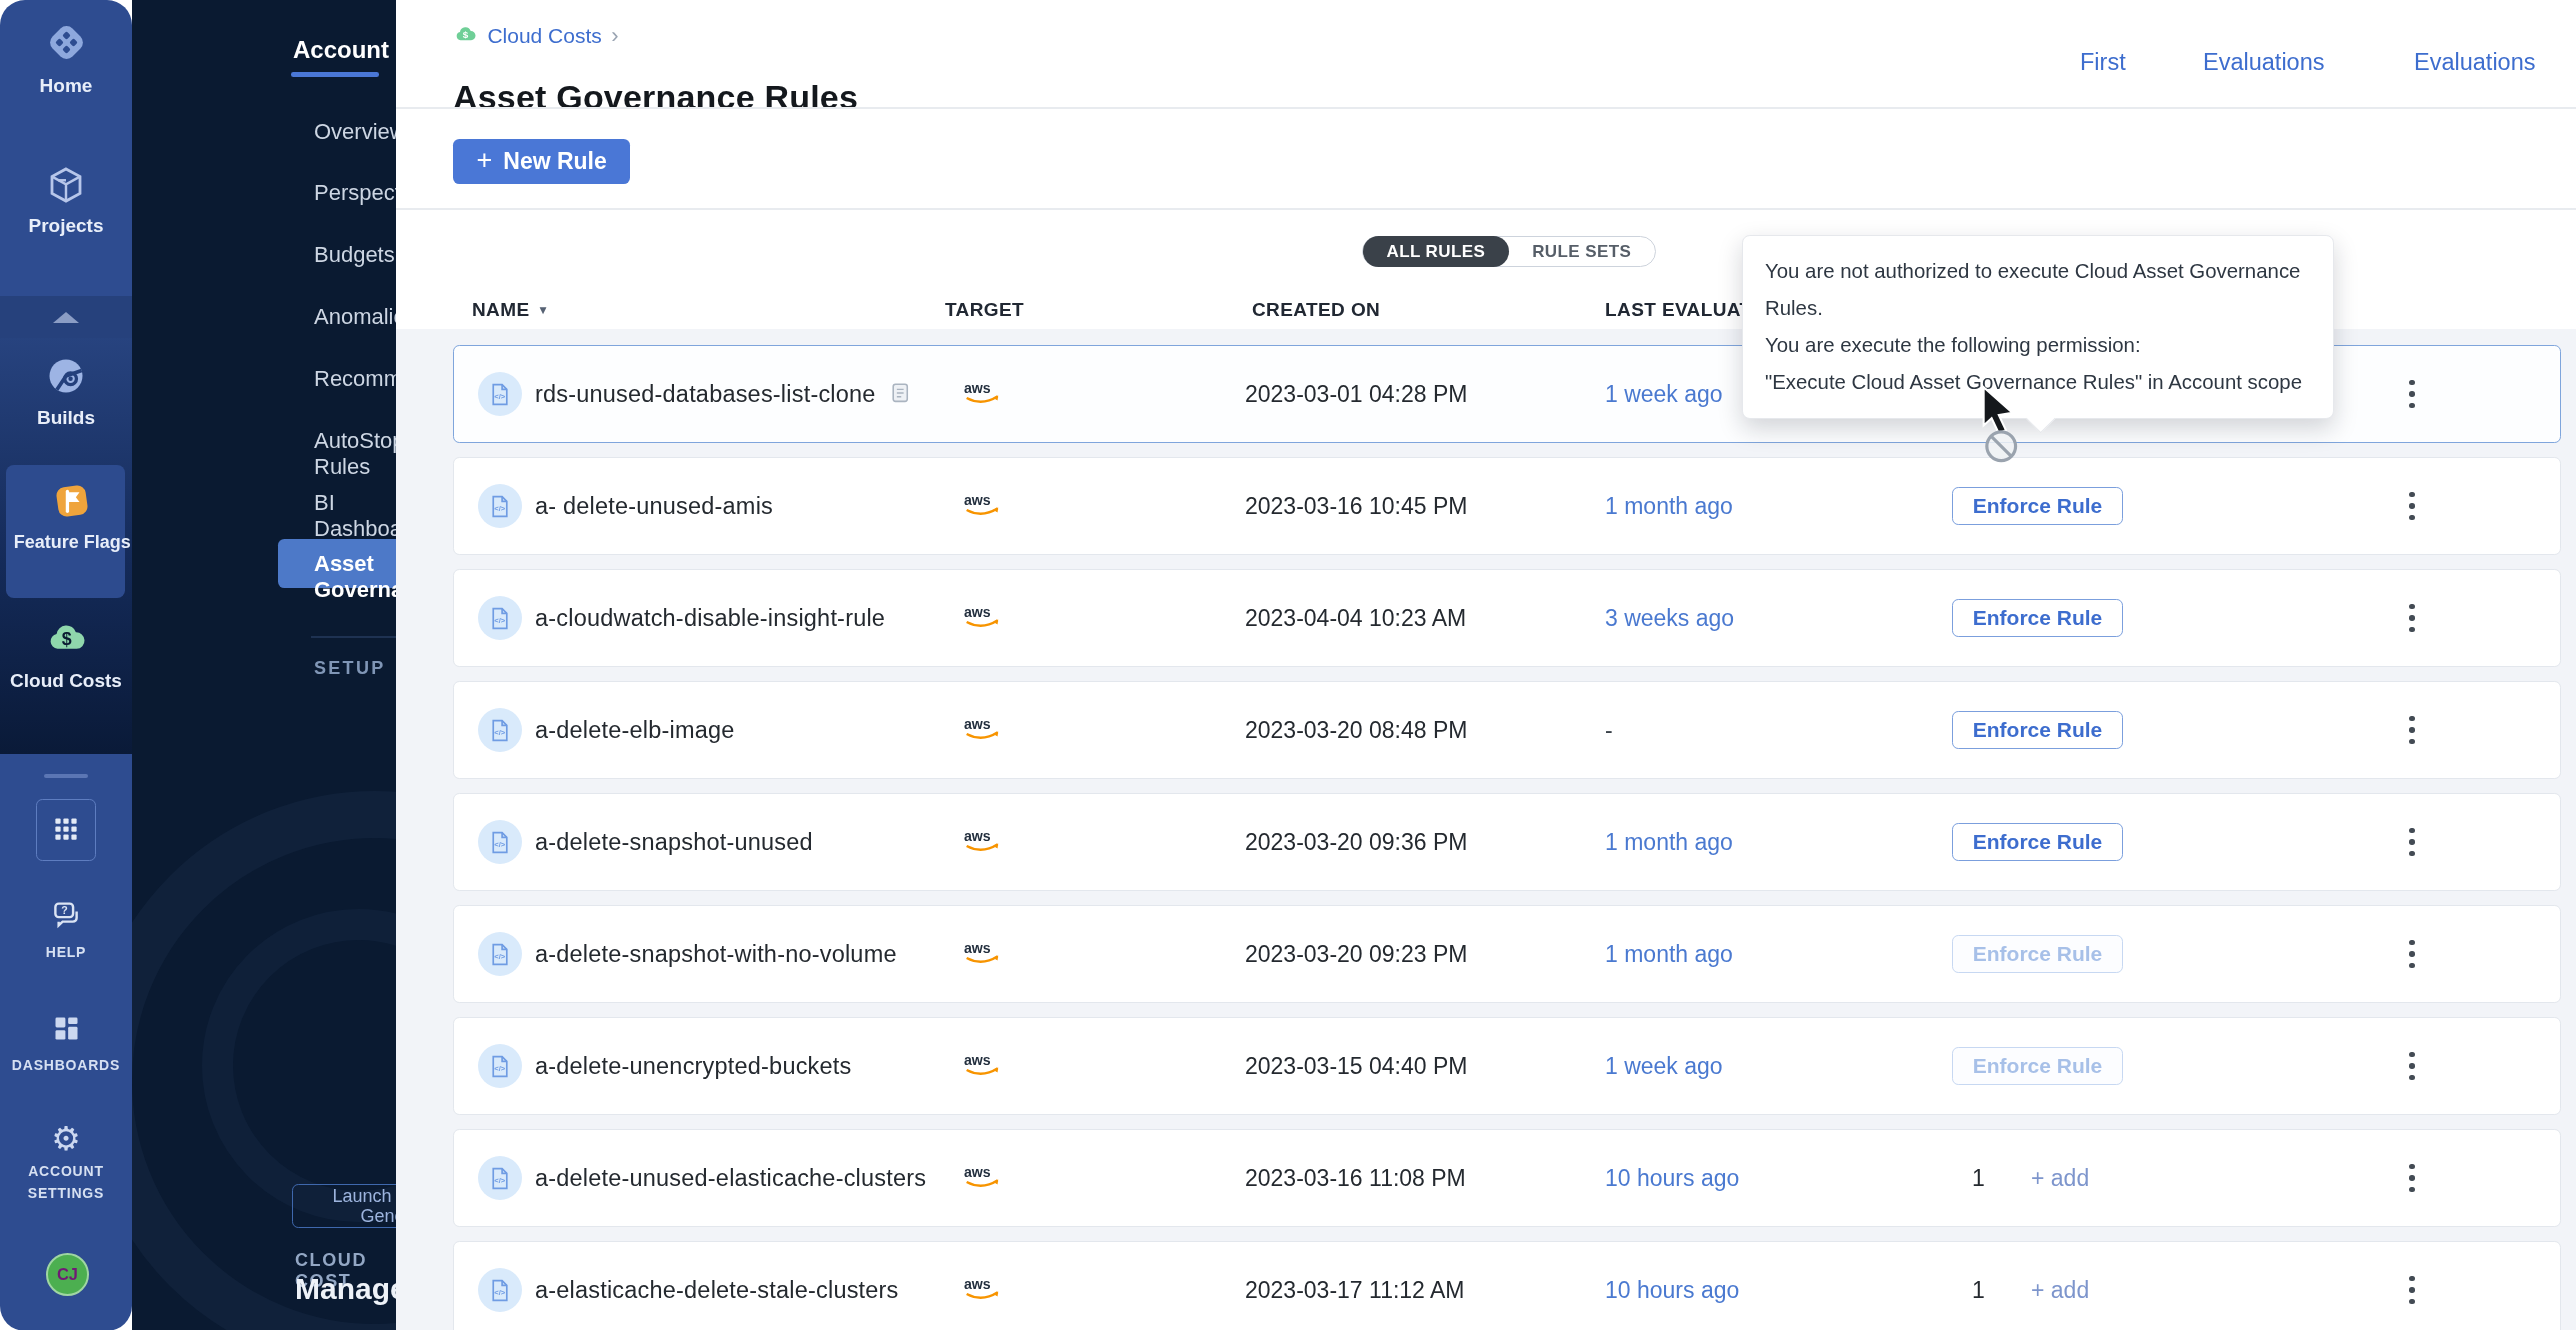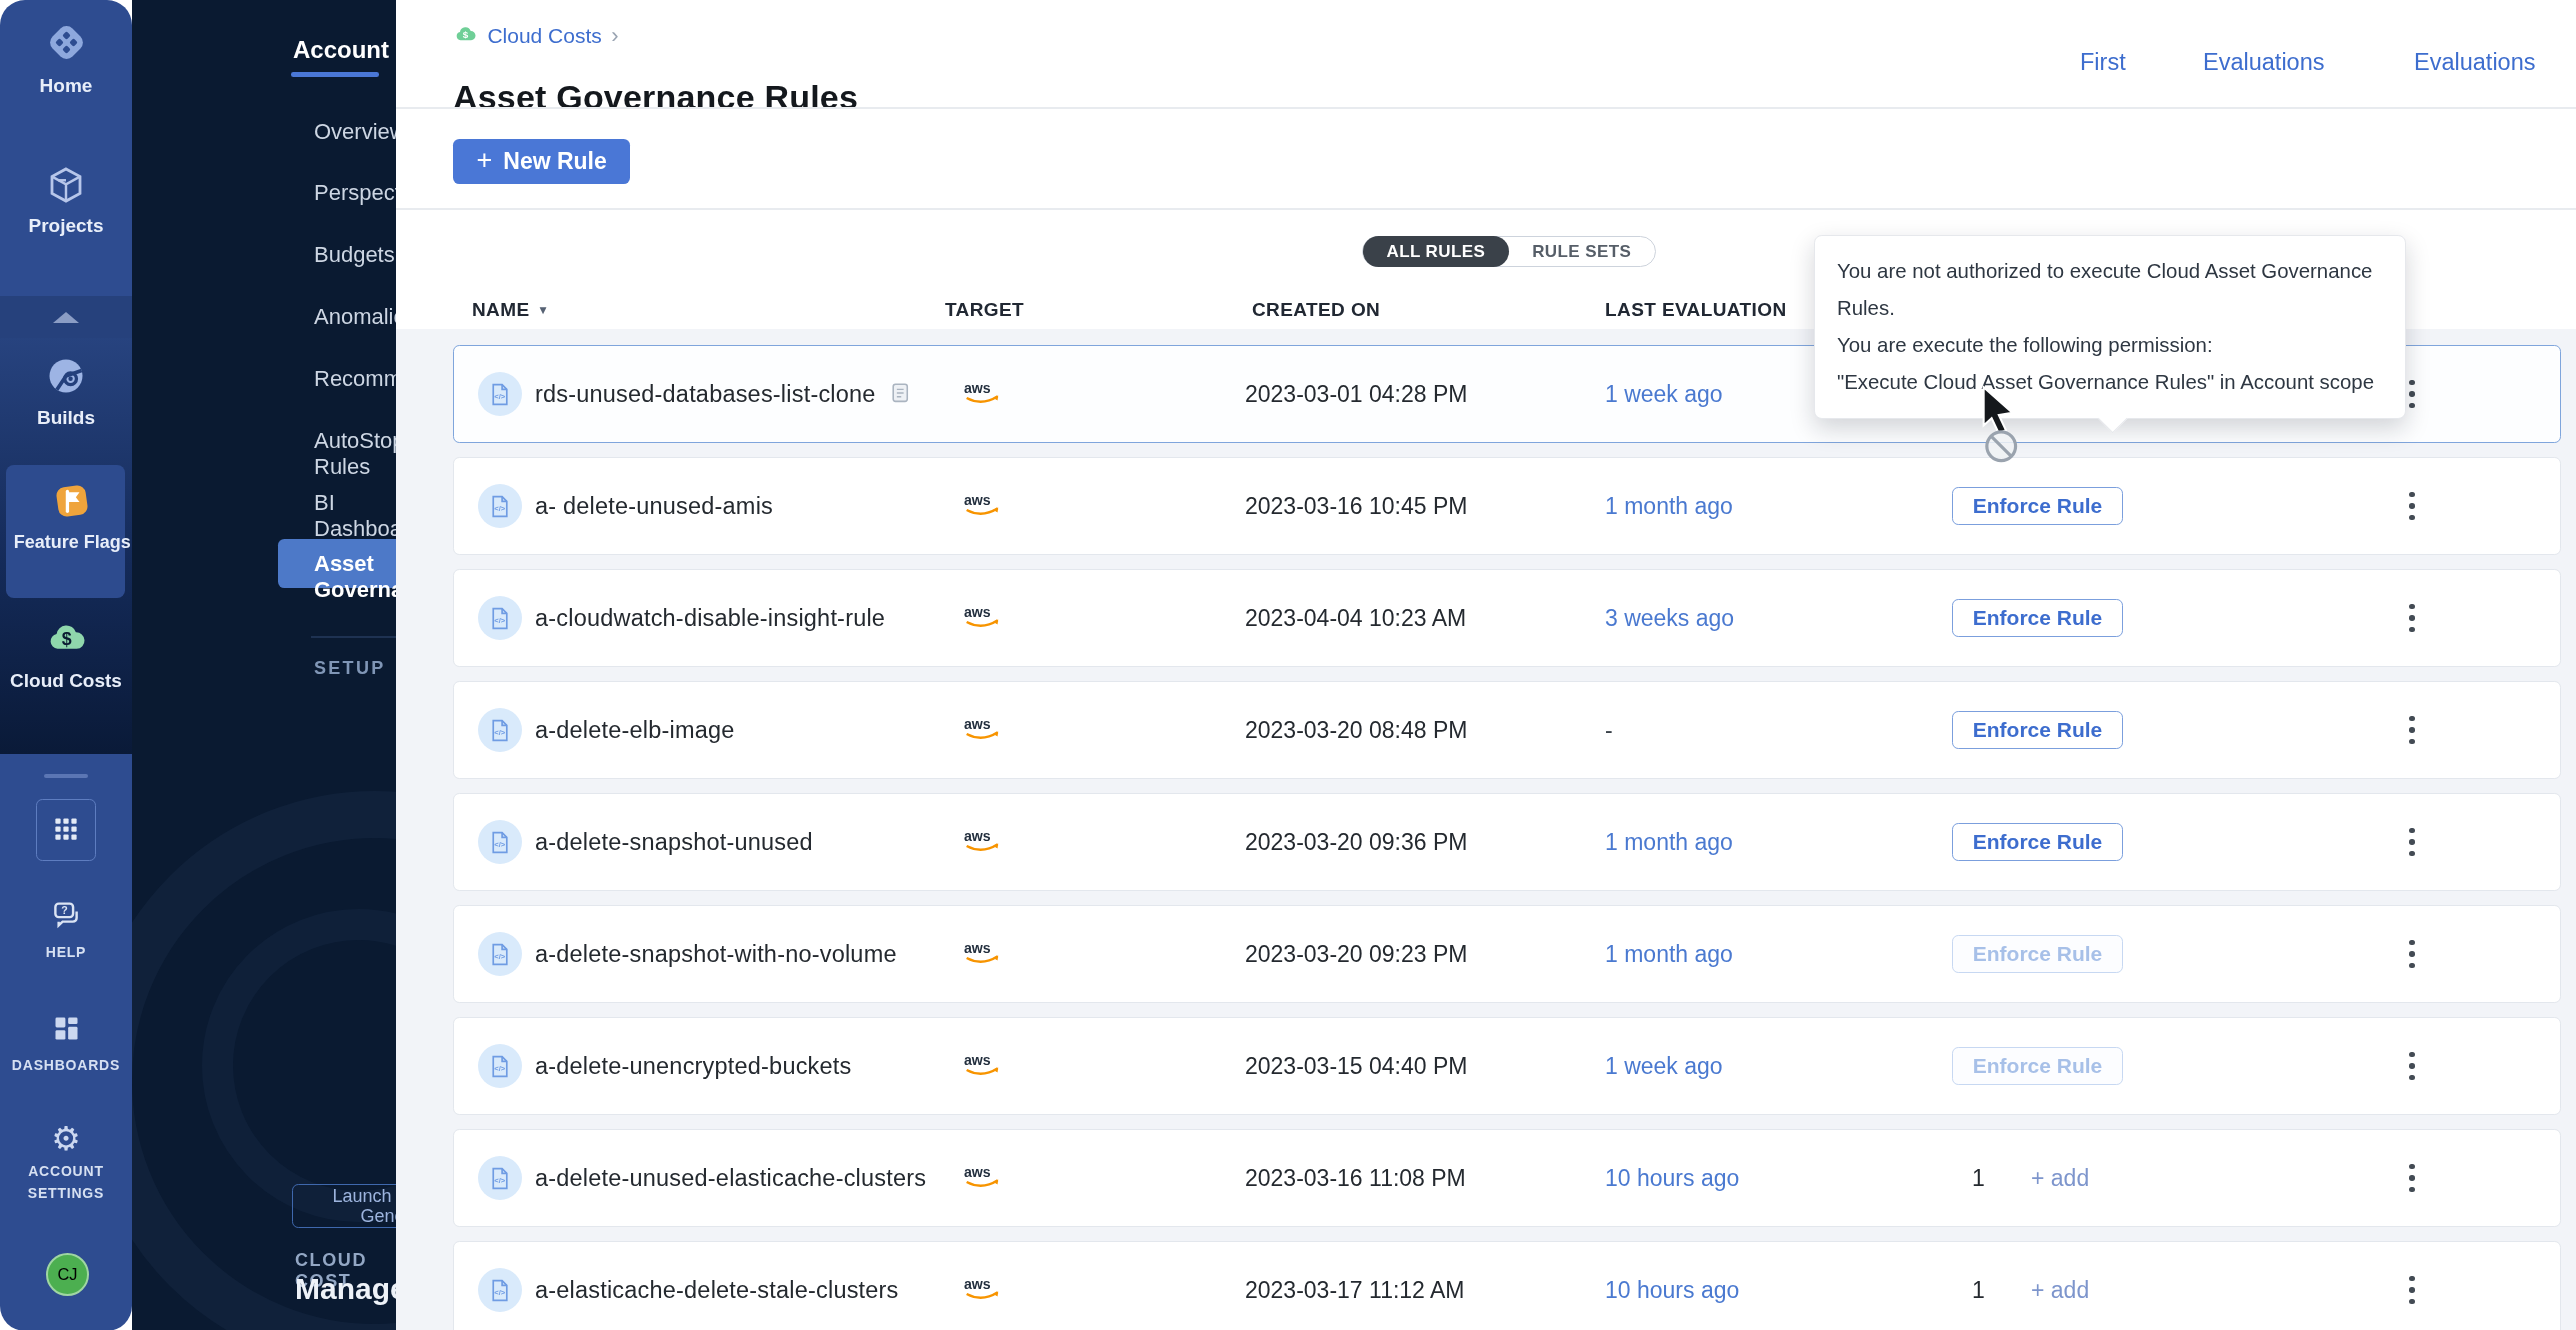--- a/index.html
+++ b/index.html
@@ -14,21 +14,21 @@
   .rail-item .lab.small{font-size:14px;font-weight:600;letter-spacing:0.8px;color:#d6e0f2;line-height:22px;}
   .rail-chevron-band{position:absolute;left:0;top:296px;width:132px;height:42px;background:#26417c;
       display:flex;align-items:center;justify-content:center;}
   .tri-up{width:0;height:0;border-left:13.3px solid transparent;border-right:13.3px solid transparent;
       border-bottom:11.7px solid #8b9dc5;}
   .ff-tile{position:absolute;left:6.3px;top:465px;width:119px;height:133px;background:#2d4b8e;border-radius:7.8px;}
   .rail-handle{position:absolute;left:44px;top:774px;width:44px;height:3.9px;border-radius:2.3px;background:#5b76b4;}
   .grid-tile{position:absolute;left:36px;top:799px;width:58px;height:60px;border:1.6px solid #5e7dc0;
       border-radius:6.3px;display:flex;align-items:center;justify-content:center;}
   .avatar{position:absolute;left:46px;top:1253px;width:39px;height:39px;border-radius:50%;
-      background:#4caf50;border:2.3px solid #9fd6a2;color:#000000;font-size:16.4px;font-weight:400;
+      background:#4caf50;border:2.3px solid #9fd6a2;color:#701a75;font-size:16.4px;font-weight:700;
       display:flex;align-items:center;justify-content:center;}
   .gear-glyph{font-size:33px;color:#ccd8f0;line-height:33px;}
   
   #sidenav{position:absolute;left:132px;top:0;width:264px;height:1331px;background:#0a1a31;z-index:30;overflow:hidden;}
   #sidenav .wm1{position:absolute;left:-47px;top:791px;width:486px;height:486px;border-radius:50%;
       border:47px solid rgba(120,155,210,0.06);}
   #sidenav .wm2{position:absolute;left:70px;top:909px;width:251px;height:251px;border-radius:50%;
       border:31px solid rgba(120,155,210,0.05);}
   .tab{position:absolute;top:36px;font-size:24px;}
   .tab.active{color:#ffffff;font-weight:700;}
@@ -88,21 +88,21 @@
       border-radius:6.3px;border:1.6px solid #7b9fdd;background:#ffffff;color:#3d6dce;font-size:21px;font-weight:600;
       display:flex;align-items:center;justify-content:center;font-family:"Liberation Sans",sans-serif;cursor:pointer;}
   .row .enforce.disabled{border-color:#c7d8f2;color:#a7c0e8;background:#fcfdff;cursor:default;}
   .row .countnum{position:absolute;left:1518px;top:50%;transform:translateY(-50%);font-size:23px;color:#24292f;}
   .row .addlink{position:absolute;left:1577px;top:50%;transform:translateY(-50%);font-size:23px;color:#7d95cc;
       font-weight:500;cursor:pointer;}
   .row .kebab{position:absolute;left:1941px;top:50%;transform:translateY(-50%);width:34px;height:50px;
       display:flex;flex-direction:column;align-items:center;justify-content:center;cursor:pointer;}
   .row .kebab i{width:5.5px;height:5.5px;border-radius:50%;background:#434b54;display:block;margin:3.1px 0;}
   
-  .tooltip{position:absolute;left:1418px;top:235px;width:592px;background:#ffffff;border:0.8px solid #e6e8ec;
+  .tooltip{position:absolute;left:1346px;top:235px;width:592px;background:#ffffff;border:0.8px solid #e6e8ec;
       border-radius:7.8px;box-shadow:0 9.4px 25px rgba(16,24,40,0.18);padding:17px 22px;z-index:60;box-sizing:border-box;}
   .tooltip .tline{font-size:20.4px;color:#2e3742;line-height:37px;font-weight:500;}
   .tooltip .caret{position:absolute;left:287px;bottom:-11px;width:20.4px;height:20.4px;background:#ffffff;
       transform:rotate(45deg);border-right:0.8px solid #e6e8ec;border-bottom:0.8px solid #e6e8ec;}
   
   .cursor-ovl{position:absolute;left:1578px;top:384px;z-index:70;}
   .icon{display:inline-block;}
 </style>
 </head>
 <body>

